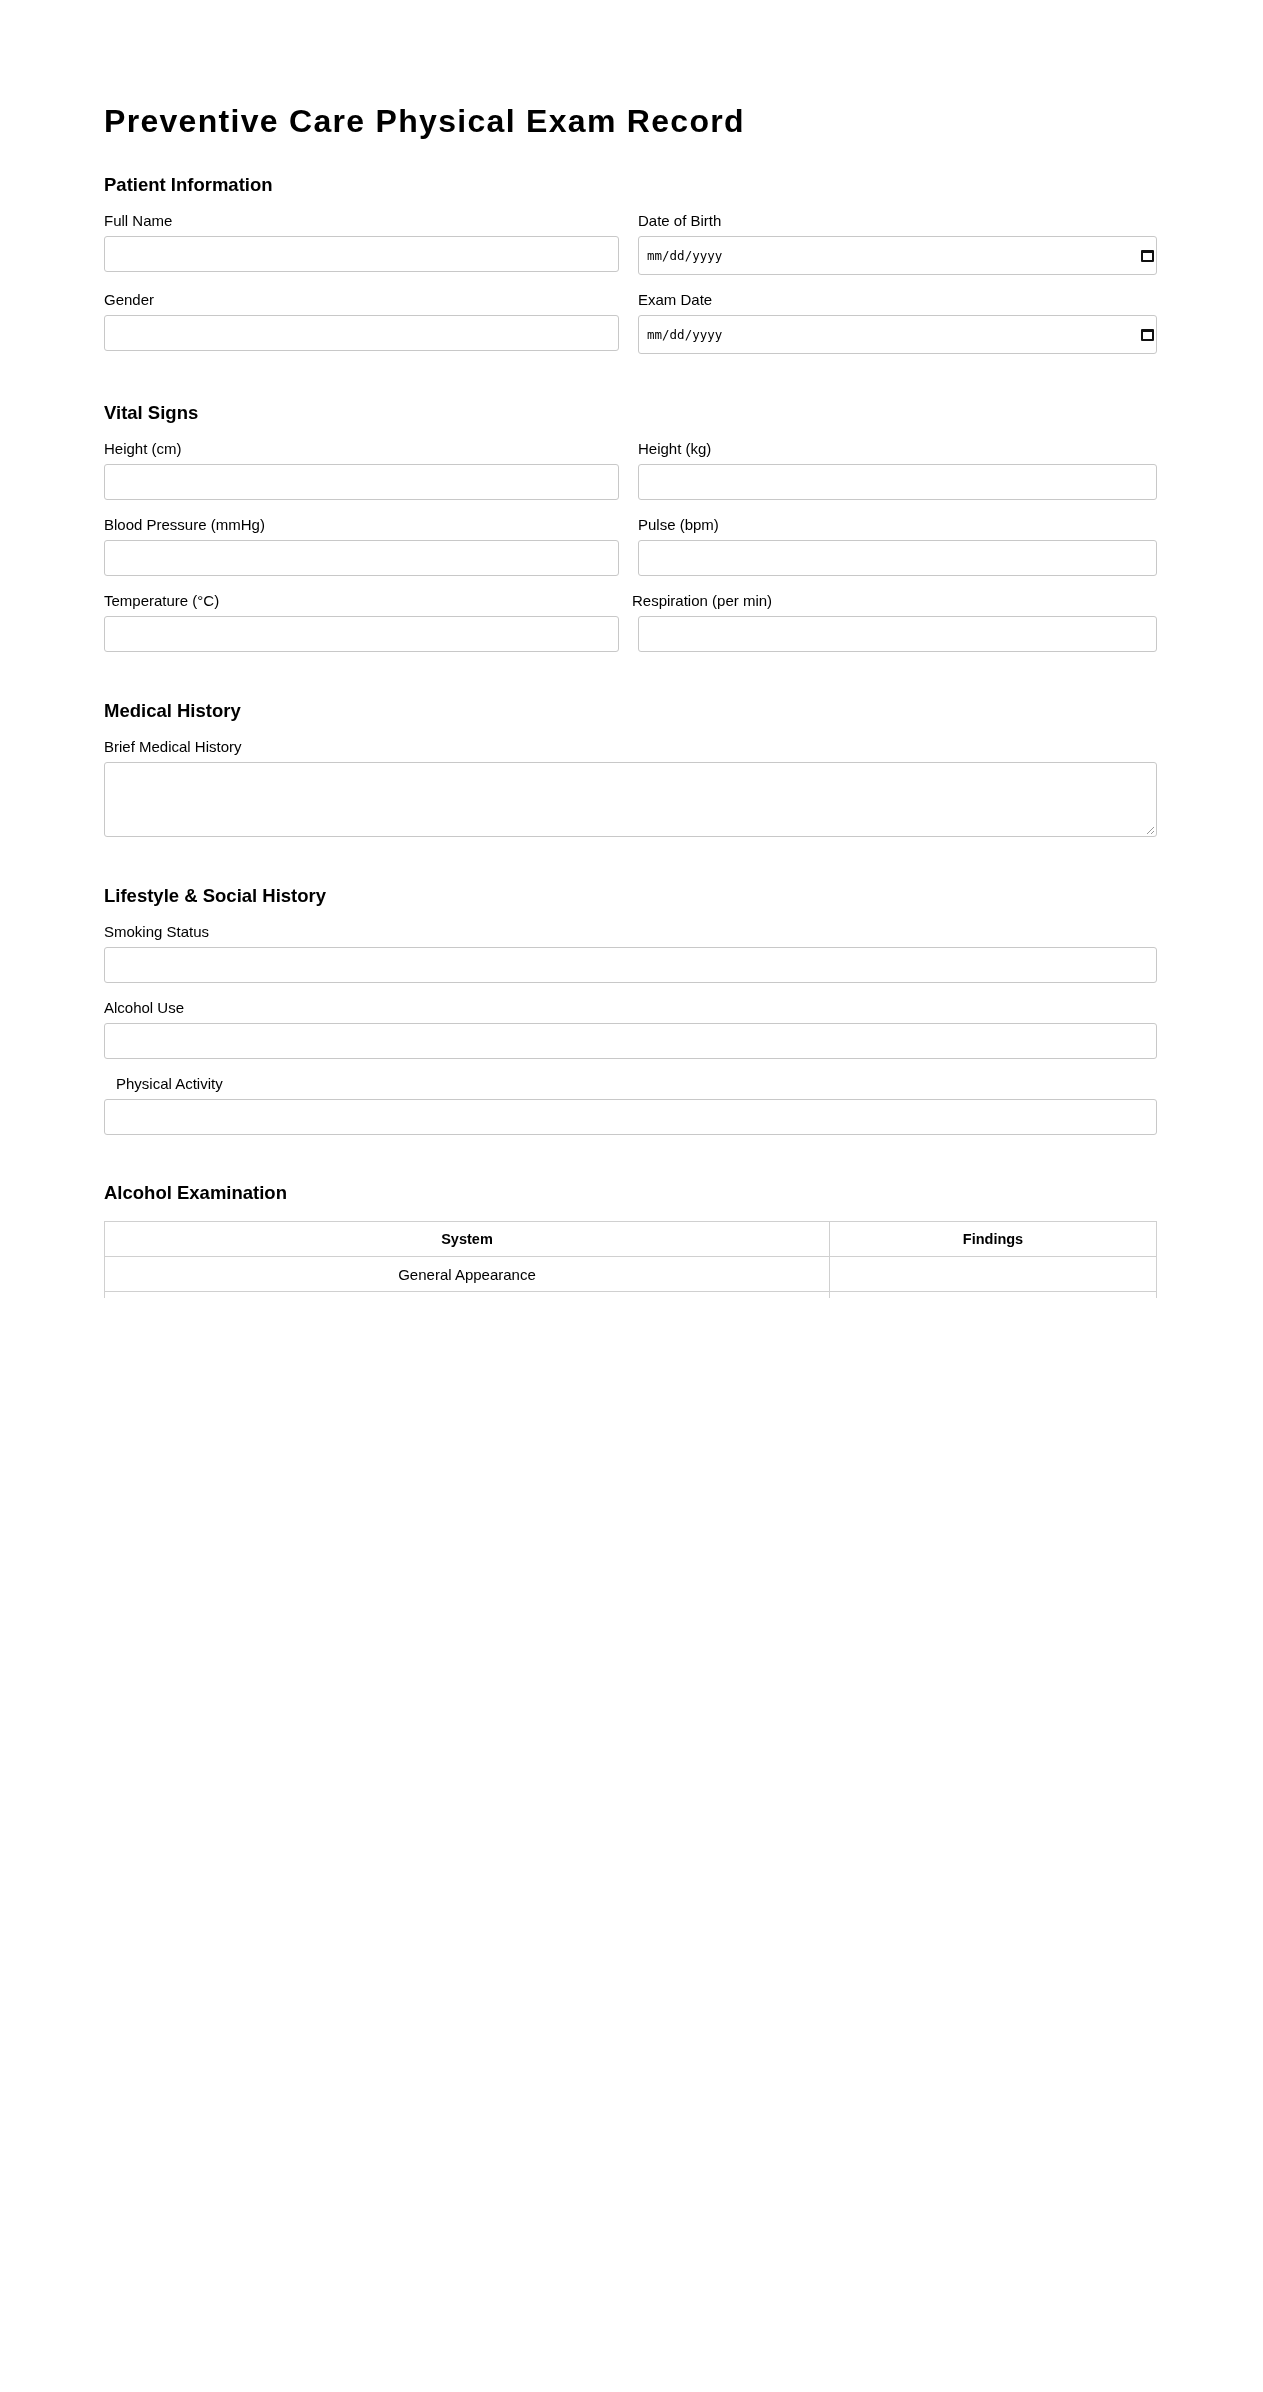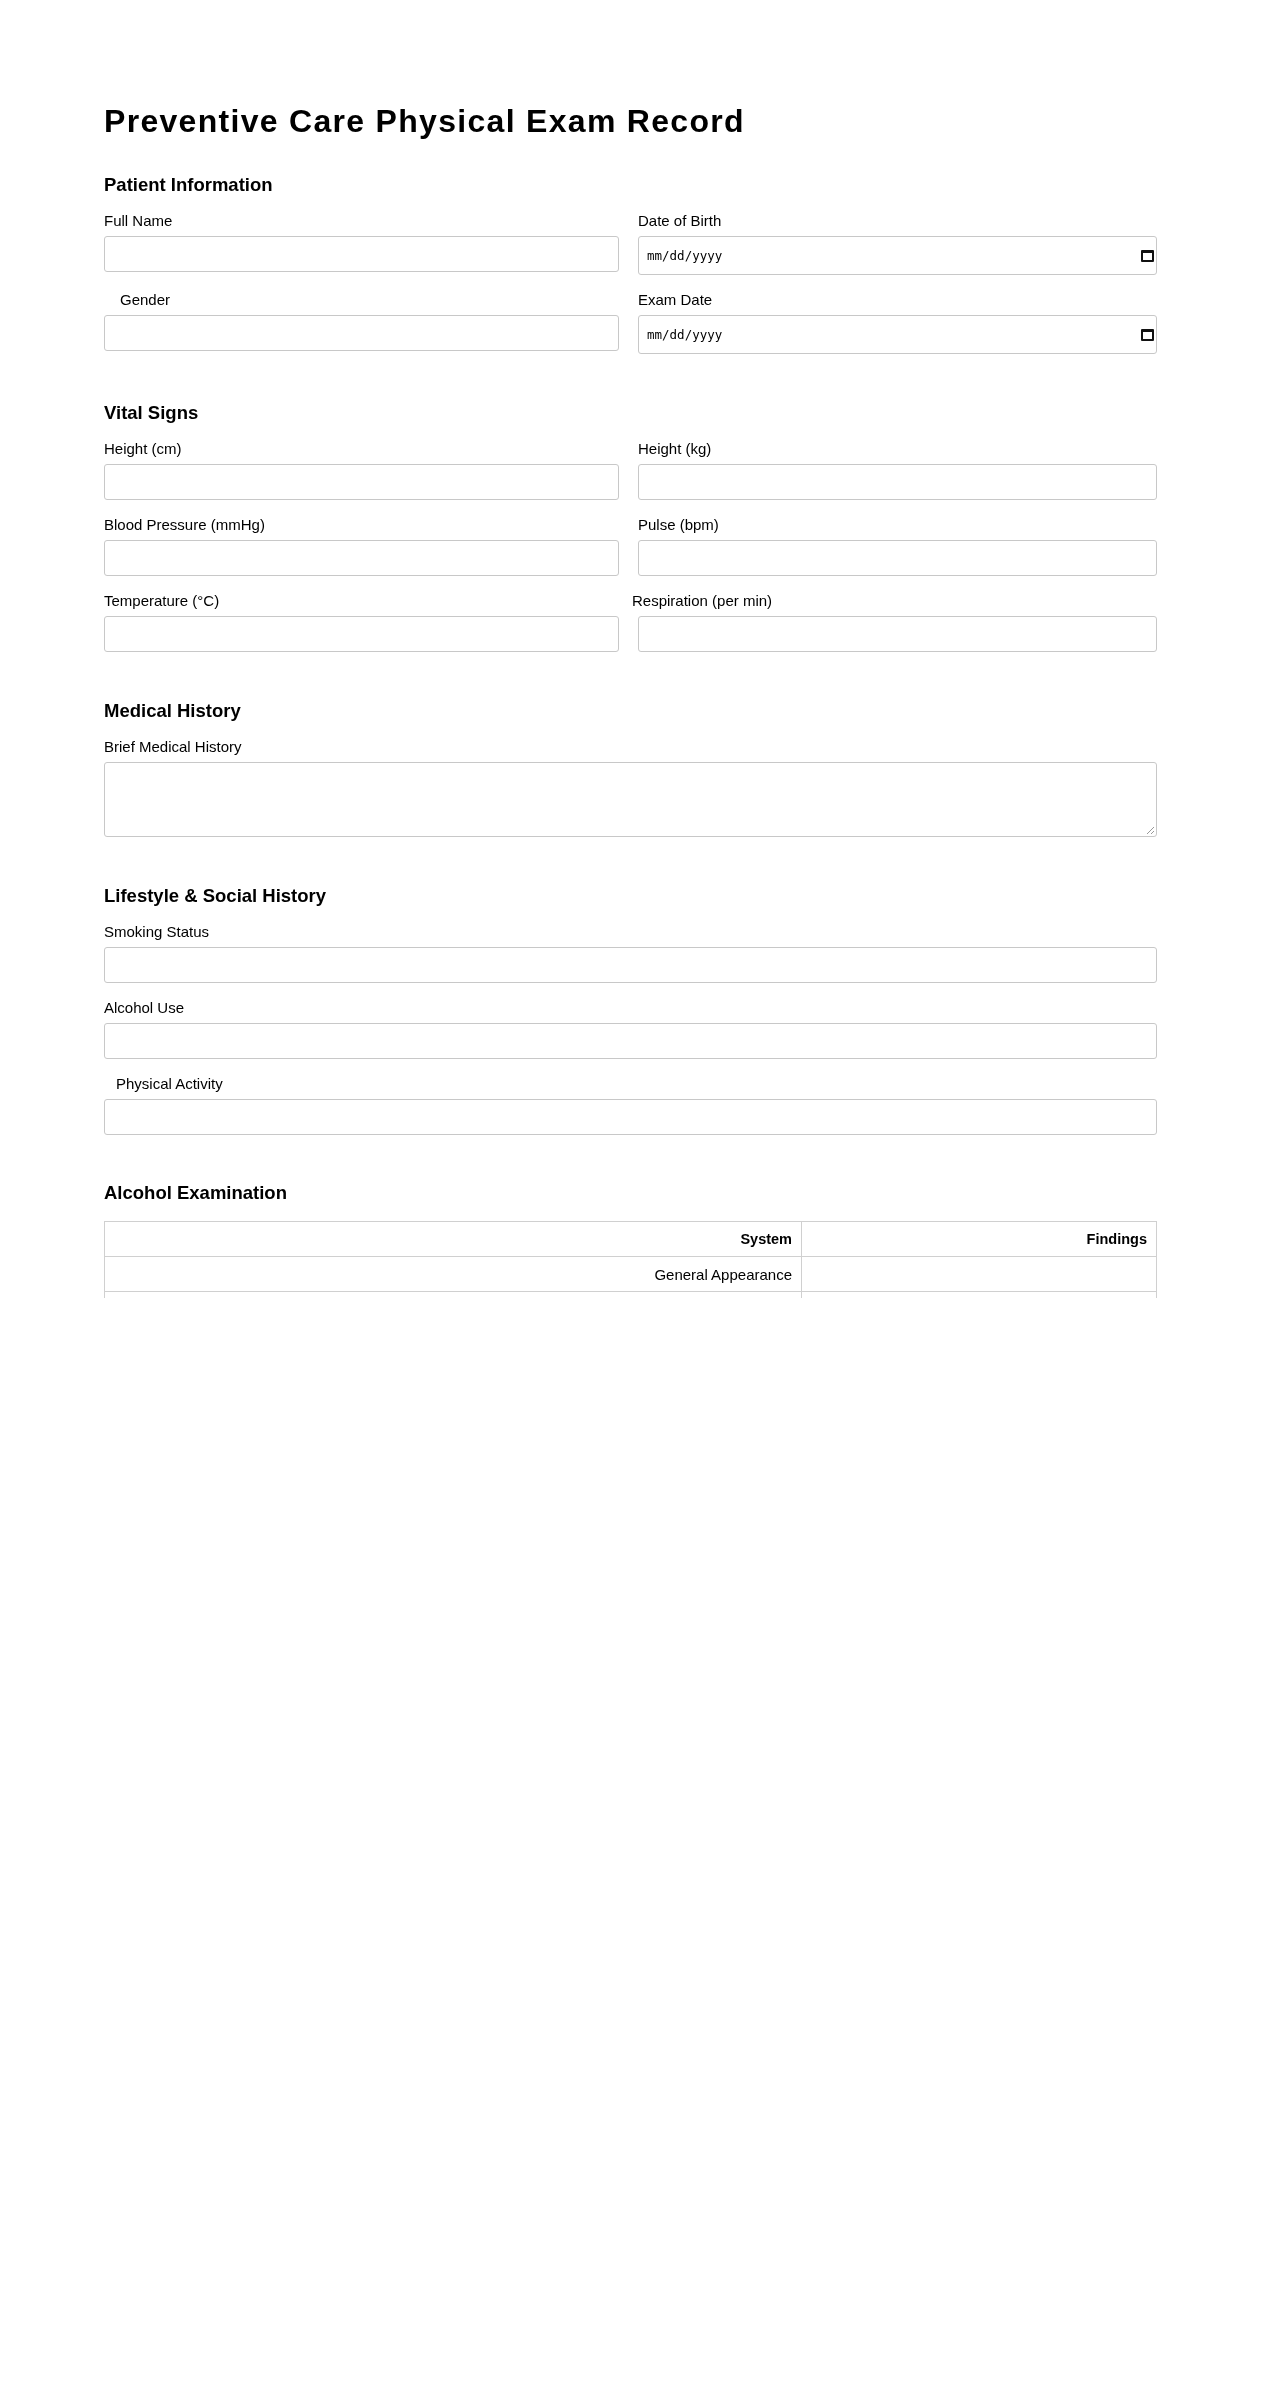--- a/index.html
+++ b/index.html
@@ -81,22 +81,22 @@
     position: absolute;
     left: 0;
     top: 1221px;
     width: 1053px;
     border-collapse: collapse;
     font-size: 15px;
   }
   table.exam th, table.exam td {
     border: 1px solid #d0d0d0;
     height: 34px;
-    padding: 0 9px;
-    text-align: right;
+    padding: 0 23px;
+    text-align: center;
     vertical-align: middle;
   }
   table.exam th { font-weight: bold; font-size: 14.5px; }
   table.exam th:first-child, table.exam td:first-child { width: 678px; }
 </style>
 </head>
 <body>
 
 <div class="page">
 
@@ -106,21 +106,21 @@
 
   <div class="label" style="top:212px;left:0">Full Name</div>
   <div class="field col-l" style="top:236px"></div>
 
   <div class="label" style="top:212px;left:534px">Date of Birth</div>
   <div class="field col-r date-field" style="top:236px">
     <span class="date-text">mm/dd/yyyy</span>
     <span class="cal-icon"></span>
   </div>
 
-  <div class="label" style="top:291px;left:16px">Gender</div>
+  <div class="label" style="top:291px;left:0">Gender</div>
   <div class="field col-l" style="top:315px"></div>
 
   <div class="label" style="top:291px;left:534px">Exam Date</div>
   <div class="field col-r date-field" style="top:315px">
     <span class="date-text">mm/dd/yyyy</span>
     <span class="cal-icon"></span>
   </div>
 
   <h2 style="top:402px">Vital Signs</h2>
 

